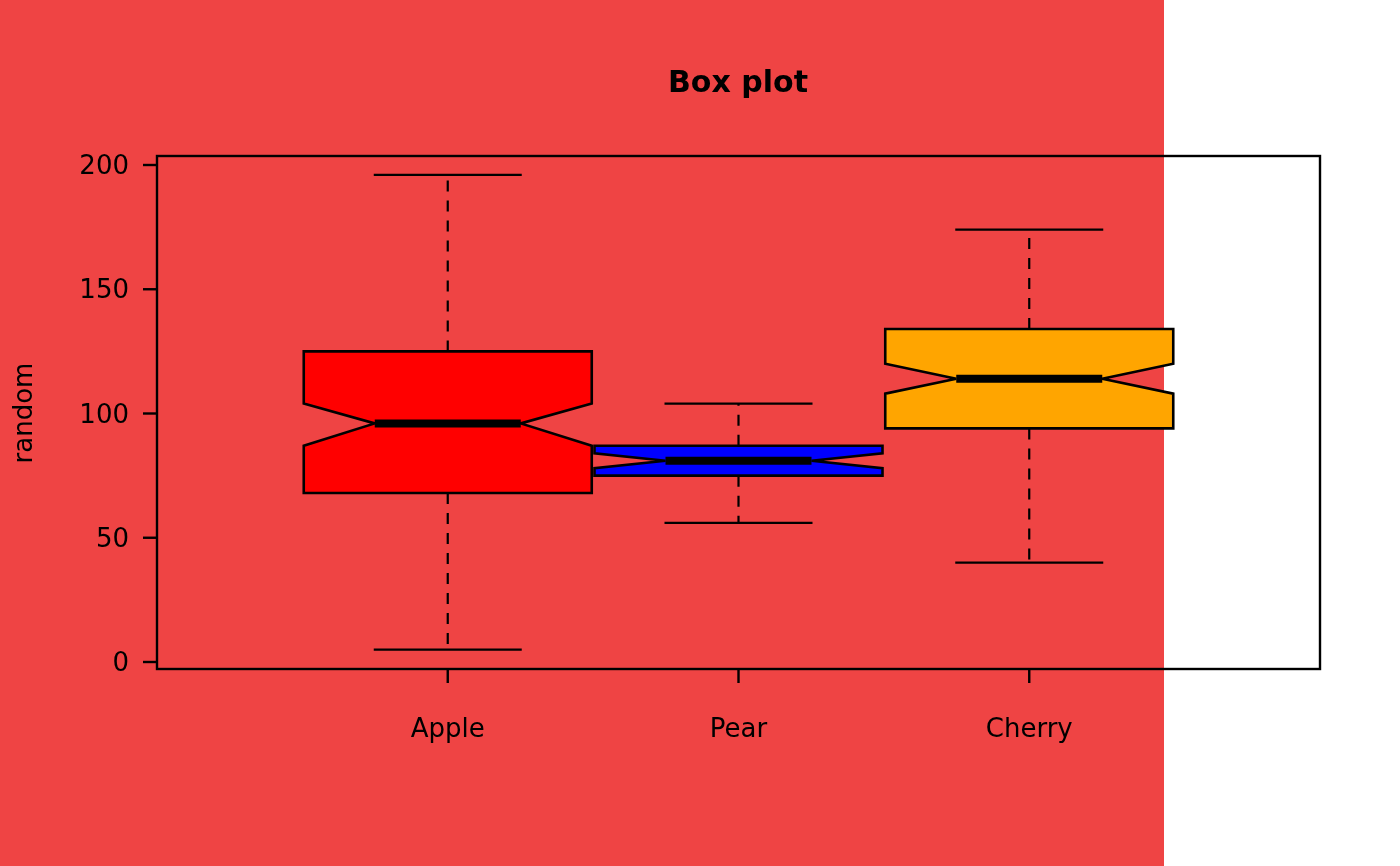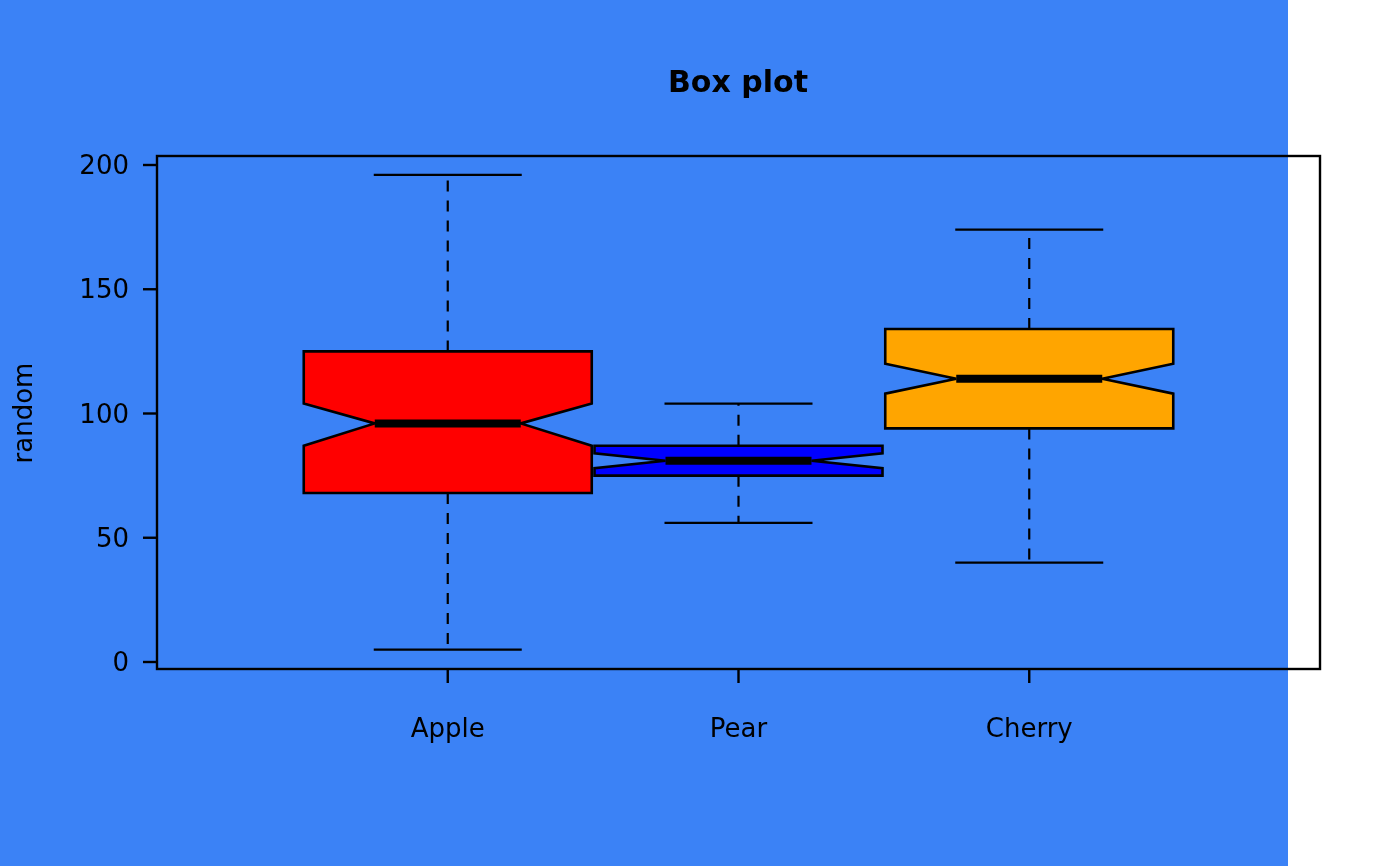--- a/index.html
+++ b/index.html
@@ -8,23 +8,23 @@
     background: #ffffff;
   }
   body {
     width: 1400px;
     height: 866px;
     font-family: "DejaVu Sans", sans-serif;
     overflow: hidden;
   }
   #figure {
     position: relative;
-    width: 1288px;
+    width: 1164px;
     height: 866px;
-    background: #3b82f6;
+    background: #ef4444;
   }
   #plot-svg {
     display: block;
     width: 1400px;
     height: 866px;
   }
   .chart-title {
     font-family: "DejaVu Sans", sans-serif;
     font-size: 30px;
     font-weight: bold;

